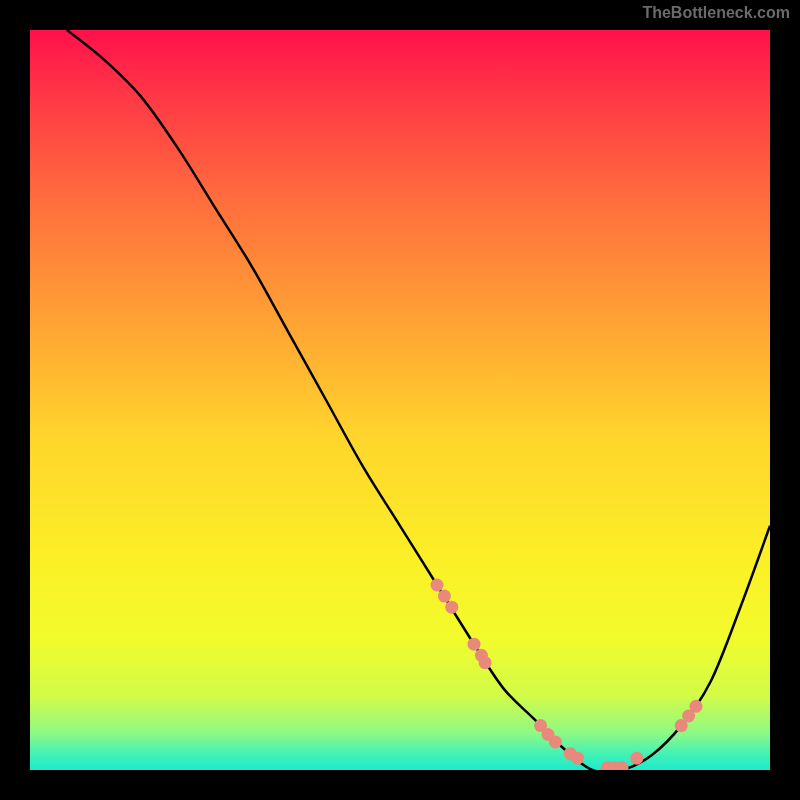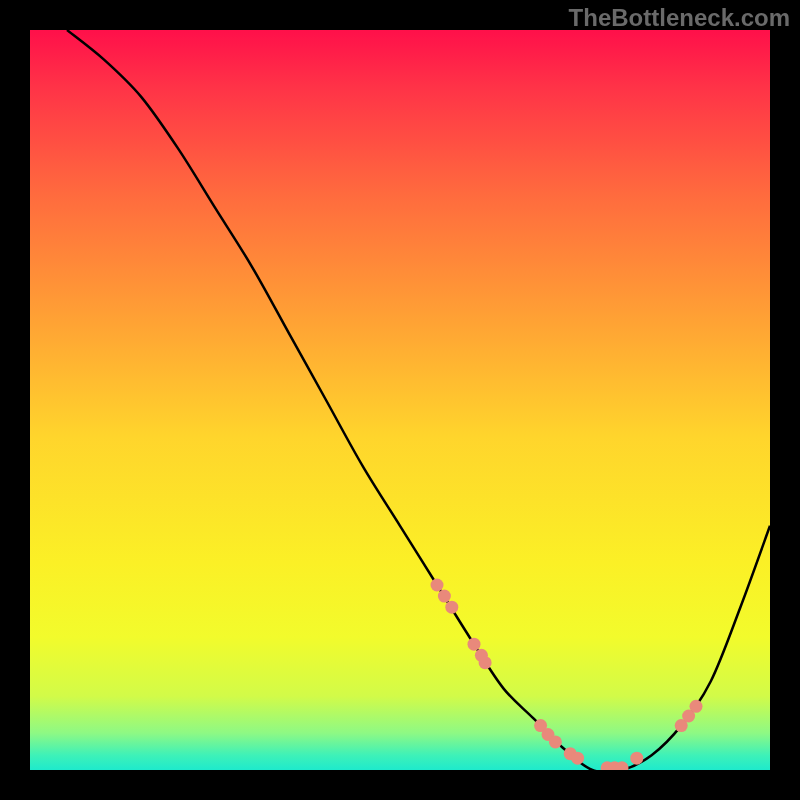--- a/index.html
+++ b/index.html
@@ -9,21 +9,21 @@
     height: 800px;
     background: #000;
     overflow: hidden;
   }
   .watermark {
     position: absolute;
     top: 4px;
     right: 10px;
     color: #6a6a6a;
     font-family: Arial, Helvetica, sans-serif;
-    font-size: 24px;
+    font-size: 16px;
     font-weight: bold;
     z-index: 10;
   }
   .plot-area {
     position: absolute;
     left: 30px;
     top: 30px;
     width: 740px;
     height: 740px;
     overflow: hidden;

